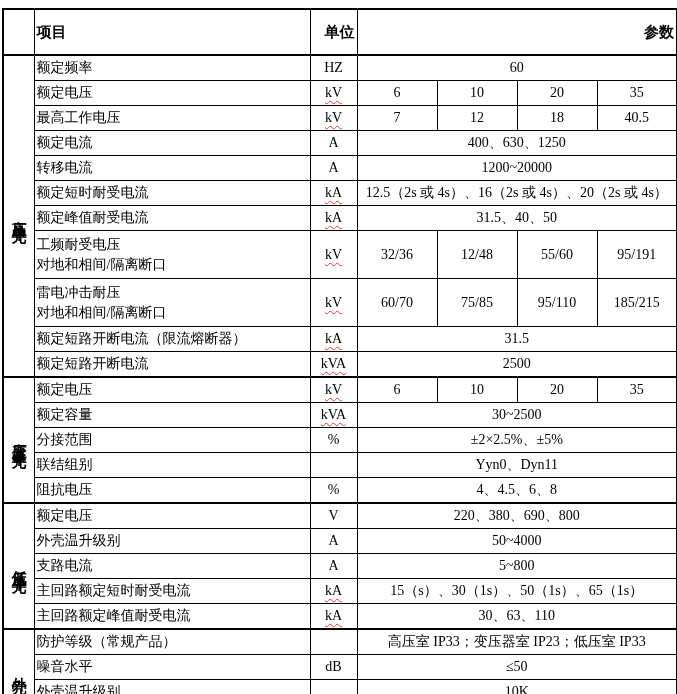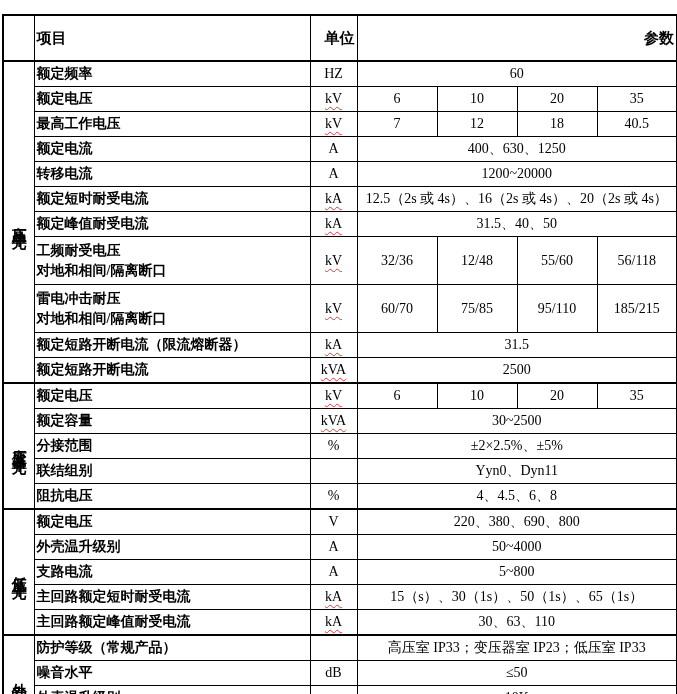--- a/index.html
+++ b/index.html
@@ -9,21 +9,21 @@
     width: 677px;
     height: 694px;
     font-family: "Liberation Serif", "DejaVu Serif", serif;
     color: #000000;
   }
   .page {
     width: 677px;
     height: 694px;
     background: #ffffff;
     box-sizing: border-box;
-    padding: 14px 2px;
+    padding: 8px 2px;
   }
   table.spec {
     border-collapse: collapse;
     table-layout: fixed;
     width: 673px;
     border: 2px solid #000;
   }
   table.spec col.c-section { width: 31px; }
   table.spec col.c-item    { width: 276px; }
   table.spec col.c-unit    { width: 47px; }
@@ -58,21 +58,21 @@
     line-height: 1;
   }
   
   tr.section-start td { border-top: 2px solid #000; }
   
   .sq {
     text-decoration: underline wavy #e03a3a;
     text-decoration-thickness: 1px;
     text-underline-offset: 3px;
   }
-  .item-line { display: block; font-weight: bold; }
+  .item-line { display: block; }
 </style>
 </head>
 <body>
 
 <div class="page">
   <table class="spec" id="spec-table">
     <colgroup>
       <col class="c-section">
         <col class="c-item">
         <col class="c-unit">
@@ -146,21 +146,21 @@
         </tr>
         <tr class="row tall">
           <td class="item-cell">
             <span class="item-line">工频耐受电压</span>
             <span class="item-line">对地和相间/隔离断口</span>
           </td>
           <td class="unit-cell"><span class="sq">kV</span></td>
           <td class="param-cell">32/36</td>
           <td class="param-cell">12/48</td>
           <td class="param-cell">55/60</td>
-          <td class="param-cell">56/118</td>
+          <td class="param-cell">95/191</td>
         </tr>
         <tr class="row tall">
           <td class="item-cell">
             <span class="item-line">雷电冲击耐压</span>
             <span class="item-line">对地和相间/隔离断口</span>
           </td>
           <td class="unit-cell"><span class="sq">kV</span></td>
           <td class="param-cell">60/70</td>
           <td class="param-cell">75/85</td>
           <td class="param-cell">95/110</td>

